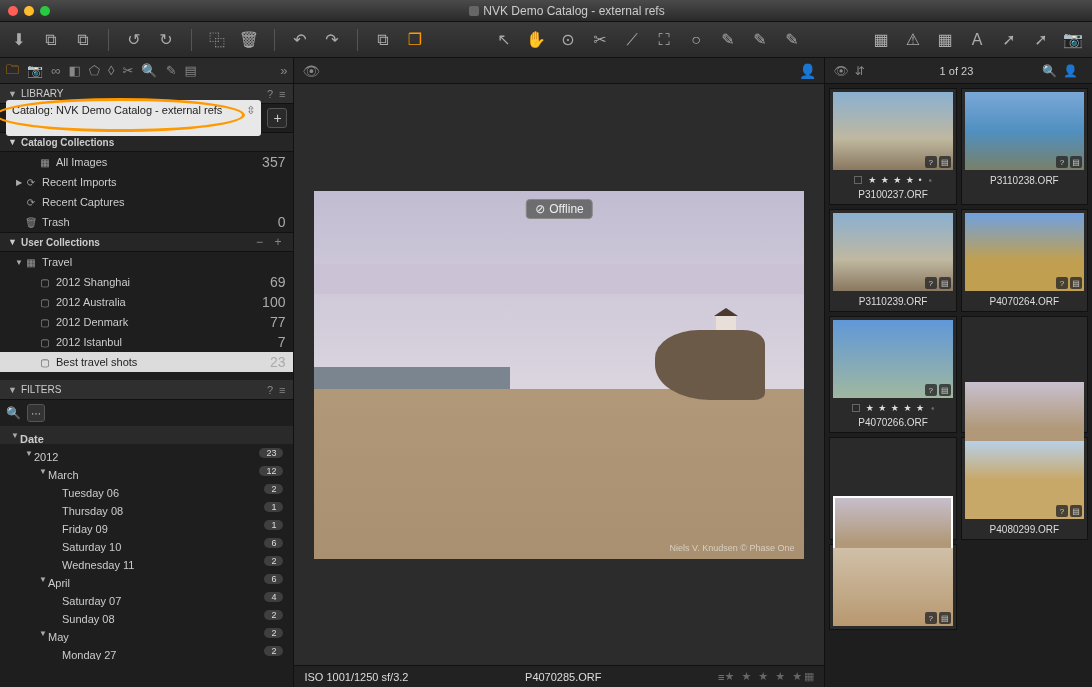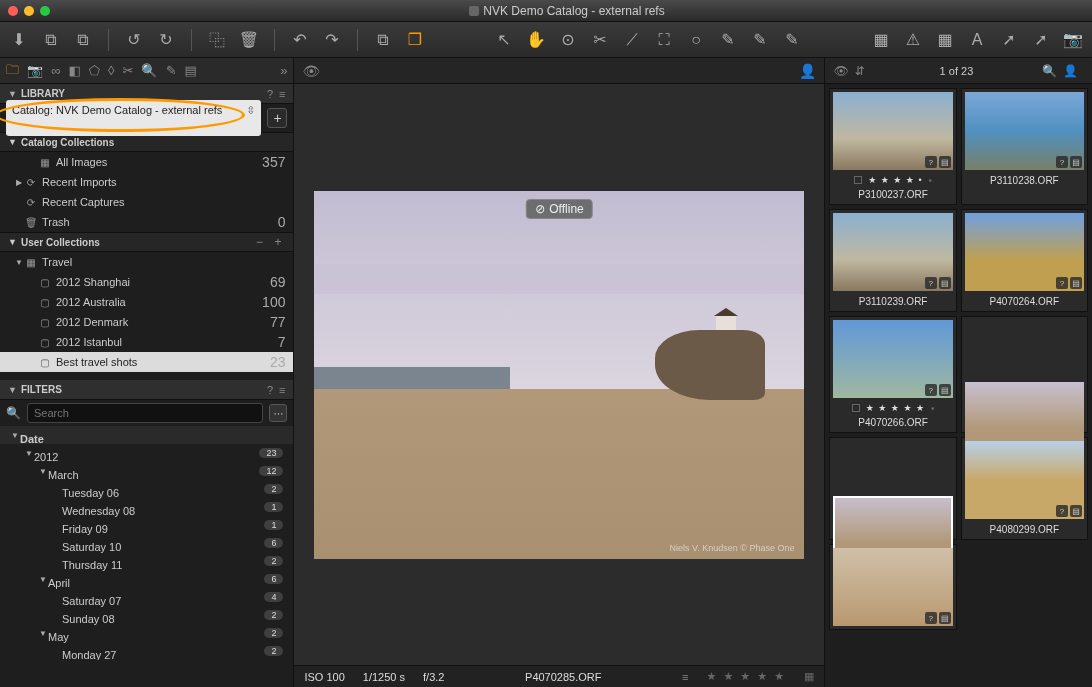--- a/index.html
+++ b/index.html
@@ -15,21 +15,21 @@
 .tbtn.orange { color: #f90; }
 .sep { width: 1px; height: 22px; background: #555; margin: 0 4px; }
 .spacer { flex: 1; }
 .app { display: flex; height: calc(687px - 58px); }
 .left { width: 306px; background: #1e1e1e; display: flex; flex-direction: column; border-right: 1px solid #111; }
 .tooltabs { height: 26px; background: #2a2a2a; display: flex; align-items: center; padding: 0 6px; gap: 8px; border-bottom: 1px solid #111; }
 .tooltabs .tt { color: #888; font-size: 13px; cursor: pointer; }
 .tooltabs .tt.active { color: #f90; }
 .panelhdr { background: #2f2f2f; height: 20px; display: flex; align-items: center; padding: 0 8px; border-bottom: 1px solid #111; cursor: pointer; }
 .panelhdr .arrow { font-size: 9px; margin-right: 4px; color: #aaa;}
-.panelhdr .pname { flex: 1; font-weight: bold; text-transform: uppercase; font-size: 10px; color: #ccc; }
+.panelhdr .pname { flex: 1; font-weight: normal; text-transform: uppercase; font-size: 10px; color: #ccc; }
 .panelhdr .q { color: #888; font-size: 11px; }
 .catrow { display: flex; align-items: center; height: 28px; padding: 0 6px; gap: 6px; position: relative; }
 .catbox { flex: 1; background: #e8e8e8; color: #222; border-radius: 3px; height: 36px; line-height: 20px; padding: 0 6px; font-size: 11px; position: relative; z-index: 2;}
 .catadd { width: 20px; height: 20px; background: #2a2a2a; border: 1px solid #555; border-radius: 3px; display: flex; align-items: center; justify-content: center; color: #ccc; font-size: 14px; cursor: pointer; z-index: 2;}
 .catcircle { position: absolute; left: -5px; top: -6px; width: 250px; height: 34px; border: 3px solid #f90; border-radius: 50%; z-index: 10; pointer-events: none;}
 .tree { overflow: auto; }
 .trow { display: flex; align-items: center; height: 20px; padding-right: 8px; cursor: pointer; color: #ccc; }
 .trow.sel { background: #dcdcdc; color: #222; }
 .trow .ind { display:inline-block; }
 .trow .exp { width: 10px; font-size: 8px; color: #aaa; text-align:center;}
@@ -58,21 +58,21 @@
 .viewimg { width:490px; height:368px; background:linear-gradient(to bottom, #cfc8d8 0%, #d8d2dc 25%, #d8c8b8 45%, #b8a890 55%, #c8b090 65%, #a08868 100%); position:relative; overflow:hidden;}
 .sky {position:absolute; top:0; left:0; right:0; height:55%; background:linear-gradient(#c2bcd2,#dcd6e0);}
 .cloud1{position:absolute; top:20%; left:0; right:0; height:30px; background:rgba(200,190,210,0.5);}
 .sea{position:absolute; top:48%; left:0; width:40%; height:8%; background:#7a8590;}
 .beach{position:absolute; top:54%; left:0; right:0; bottom:0; background:linear-gradient(#b09878,#a89070);}
 .cliff{position:absolute; top:38%; right:8%; width:110px; height:70px; background:#6b5a48; border-radius:40% 20% 10% 50%;}
 .house{position:absolute; top:34%; right:14%; width:20px; height:14px; background:#e8e0d8;}
 .house::before{content:''; position:absolute; top:-8px; left:-2px; width:0; height:0; border-left:12px solid transparent; border-right:12px solid transparent; border-bottom:8px solid #4a3a30;}
 .watermark { position:absolute; bottom:6px; right:10px; font-size:9px; color:rgba(255,255,255,0.55);}
 .offline { position:absolute; top:8px; left:50%; transform:translateX(-50%); background:rgba(100,100,100,0.9); border:1px solid #888; padding:2px 8px; border-radius:4px; font-size:12px; color:#eee; display:flex; align-items:center; gap:4px;}
-.infobar { height:22px; background:#222; display:flex; align-items:center; padding:0 10px; gap:18px; color:#ddd; font-size:11px; border-top:1px solid #111;}
+.infobar { height:22px; background:#222; display:flex; align-items:center; padding:0 10px; color:#ddd; font-size:11px; border-top:1px solid #111;}
 .infobar .fname { margin-left:auto; margin-right:auto;}
 .infobar .stars { color:#666; font-size:11px; letter-spacing:2px;}
 .right { width:278px; background:#1e1e1e; display:flex; flex-direction:column; border-left:1px solid #111;}
 .rhdr { height:26px; background:#252525; display:flex; align-items:center; padding:0 8px; border-bottom:1px solid #111;}
 .rhdr .ric { color:#888; font-size:12px; margin-right:6px;}
 .rhdr .cnt { flex:1; text-align:center; color:#ccc; font-size:11px;}
 .thumbs { flex:1; overflow:auto; padding:4px; display:grid; grid-template-columns:1fr 1fr; gap:4px; align-content:start;}
 .thumbcell { background:#2a2a2a; border:1px solid #111; display:flex; flex-direction:column;}
 .thumbcell.sel .timg { outline:2px solid #fff; outline-offset:-2px;}
 .timg { height:78px; background:linear-gradient(#9cb8d0,#c8b890); position:relative; margin:3px;}
@@ -262,21 +262,20 @@
 
     <div class="panelhdr">
       <span class="arrow">▼</span>
       <span class="pname">FILTERS</span>
       <span class="q">?</span>
       <span class="q" style="margin-left:6px">≡</span>
     </div>
 
     <div class="searchrow">
       <span class="mag">🔍</span>
-      <input placeholder="Search" style="">
       <span class="more">⋯</span>
     </div>
 
     <div class="filtlist" id="filters-list">
         <div class="frow" style="background: rgb(42, 42, 42); font-weight: bold;">
           <span class="ind" style="width:10px"></span>
           <span class="exp">▼</span>
           <span class="lbl">Date</span>
         </div>
         <div class="frow">
@@ -293,39 +292,39 @@
         </div>
         <div class="frow">
           <span class="ind" style="width:52px"></span>
           <span class="exp"></span>
           <span class="lbl">Tuesday 06</span>
           <span class="pill">2</span>
         </div>
         <div class="frow">
           <span class="ind" style="width:52px"></span>
           <span class="exp"></span>
-          <span class="lbl">Wednesday 08</span>
+          <span class="lbl">Thursday 08</span>
           <span class="pill">1</span>
         </div>
         <div class="frow">
           <span class="ind" style="width:52px"></span>
           <span class="exp"></span>
           <span class="lbl">Friday 09</span>
           <span class="pill">1</span>
         </div>
         <div class="frow">
           <span class="ind" style="width:52px"></span>
           <span class="exp"></span>
           <span class="lbl">Saturday 10</span>
           <span class="pill">6</span>
         </div>
         <div class="frow">
           <span class="ind" style="width:52px"></span>
           <span class="exp"></span>
-          <span class="lbl">Thursday 11</span>
+          <span class="lbl">Wednesday 11</span>
           <span class="pill">2</span>
         </div>
         <div class="frow">
           <span class="ind" style="width:38px"></span>
           <span class="exp">▼</span>
           <span class="lbl">April</span>
           <span class="pill">6</span>
         </div>
         <div class="frow">
           <span class="ind" style="width:52px"></span>

